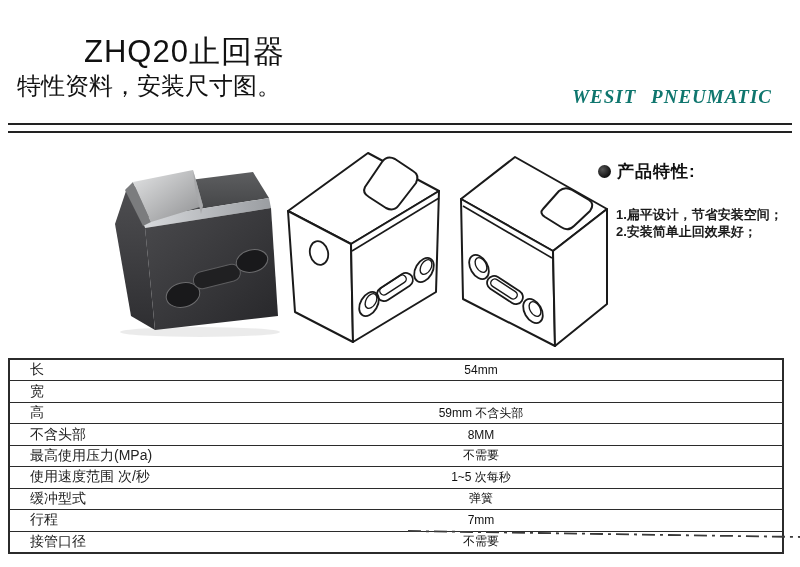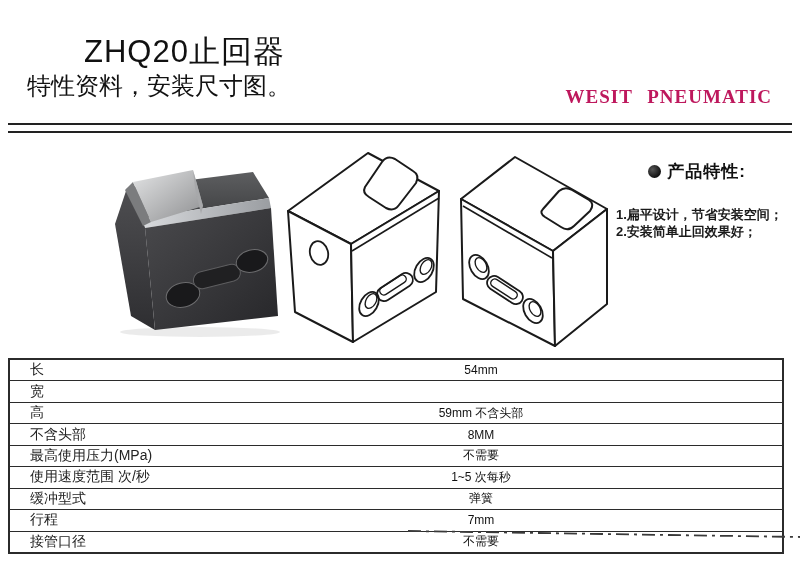--- a/index.html
+++ b/index.html
@@ -8,39 +8,39 @@
     font-family:"Liberation Sans","DejaVu Sans",sans-serif;
     color:#1a1a1a;overflow:hidden;
   }
   
   .page-title{
     position:absolute;left:84px;top:31px;
     font-family:Liberation Sans, sans-serif;
     font-size:31px;letter-spacing:1px;color:#111;
   }
   .page-subtitle{
-    position:absolute;left:27px;top:70px;
+    position:absolute;left:17px;top:70px;
     font-family:"Liberation Serif","DejaVu Serif",serif;
     font-size:24px;color:#111;
   }
   .brand{
     position:absolute;right:28px;top:86px;
     font-family:"Liberation Serif","DejaVu Serif",serif;
-    font-weight:bold;font-size:19px;
-    letter-spacing:1px;word-spacing:9px;color:#be185d;margin-left:28px;
+    font-style:italic;font-weight:bold;font-size:19px;
+    letter-spacing:1px;word-spacing:9px;color:#0f766e;margin-left:28px;
   }
   .double-rule{
     position:absolute;left:8px;right:8px;top:123px;height:6px;
     border-top:2px solid #222;border-bottom:2px solid #222;
   }
   
   .img-box{position:absolute;}
   
   .features{position:absolute;left:598px;top:160px;width:198px;}
-  .features-heading{display:flex;align-items:center;justify-content:center;}
+  .features-heading{display:flex;align-items:center;}
   .bullet{
     width:13px;height:13px;border-radius:50%;
     background:radial-gradient(circle at 35% 35%, #555 0%, #111 70%);
     margin-right:6px;flex:0 0 auto;
   }
   .features-heading-text{
     font-size:17px;font-weight:bold;color:#111;letter-spacing:1px;
   }
   .features-list{margin:24px 0 0 18px;}
   .features-item{

